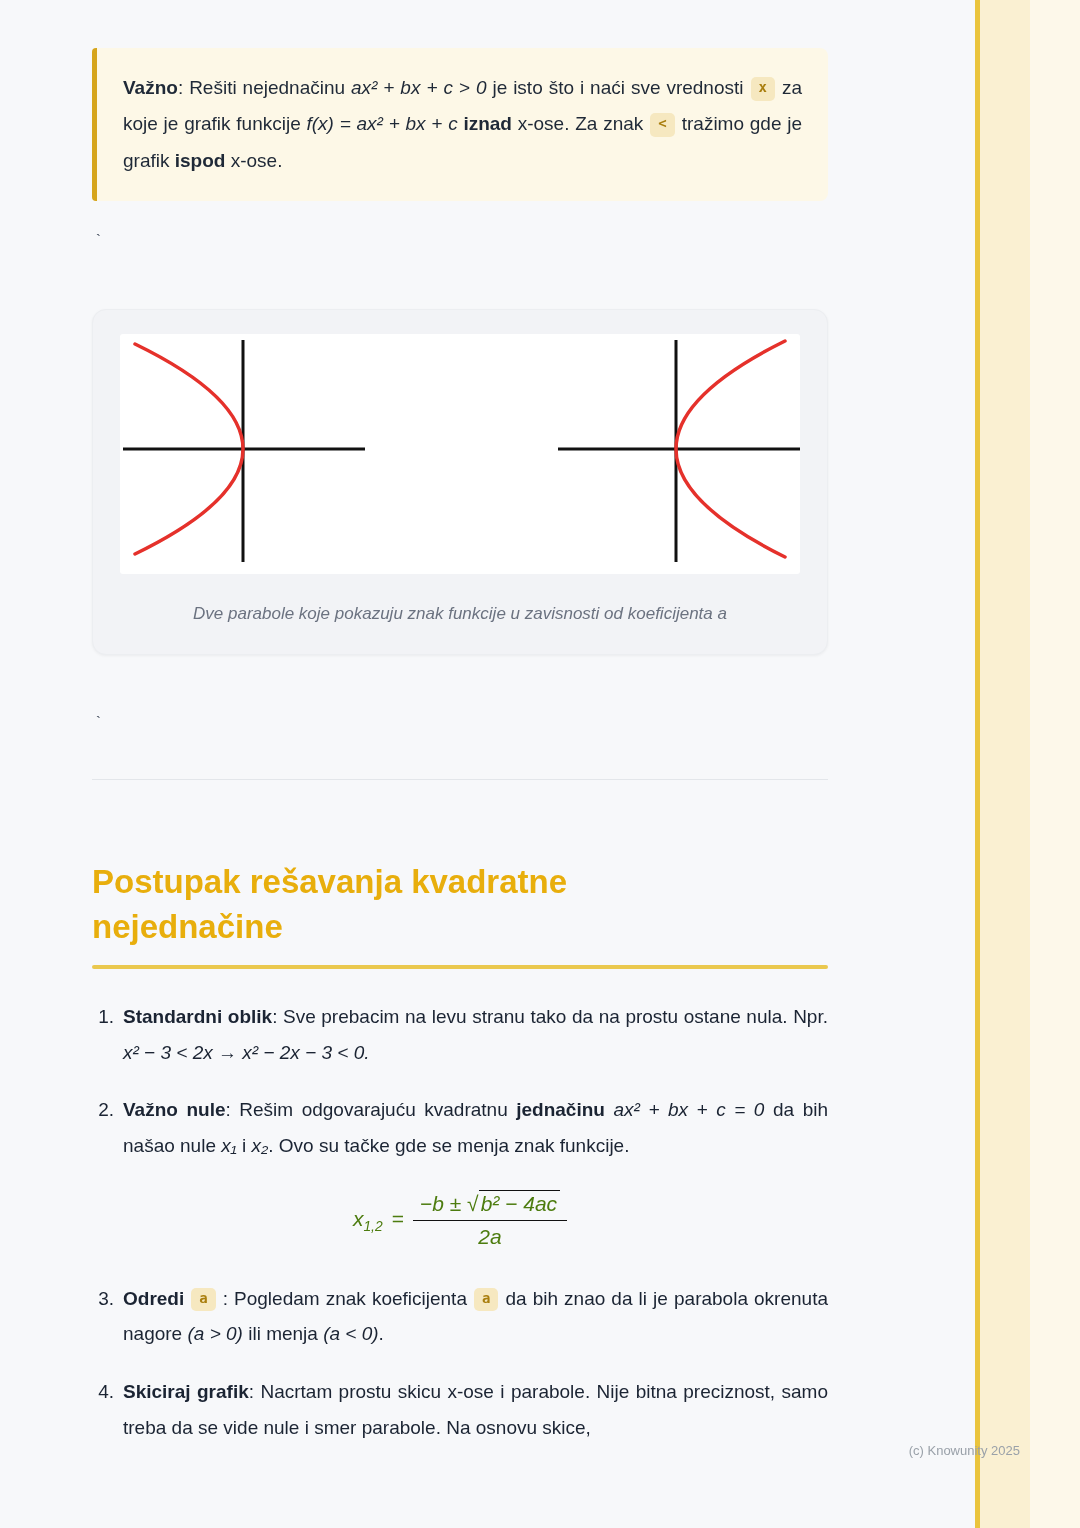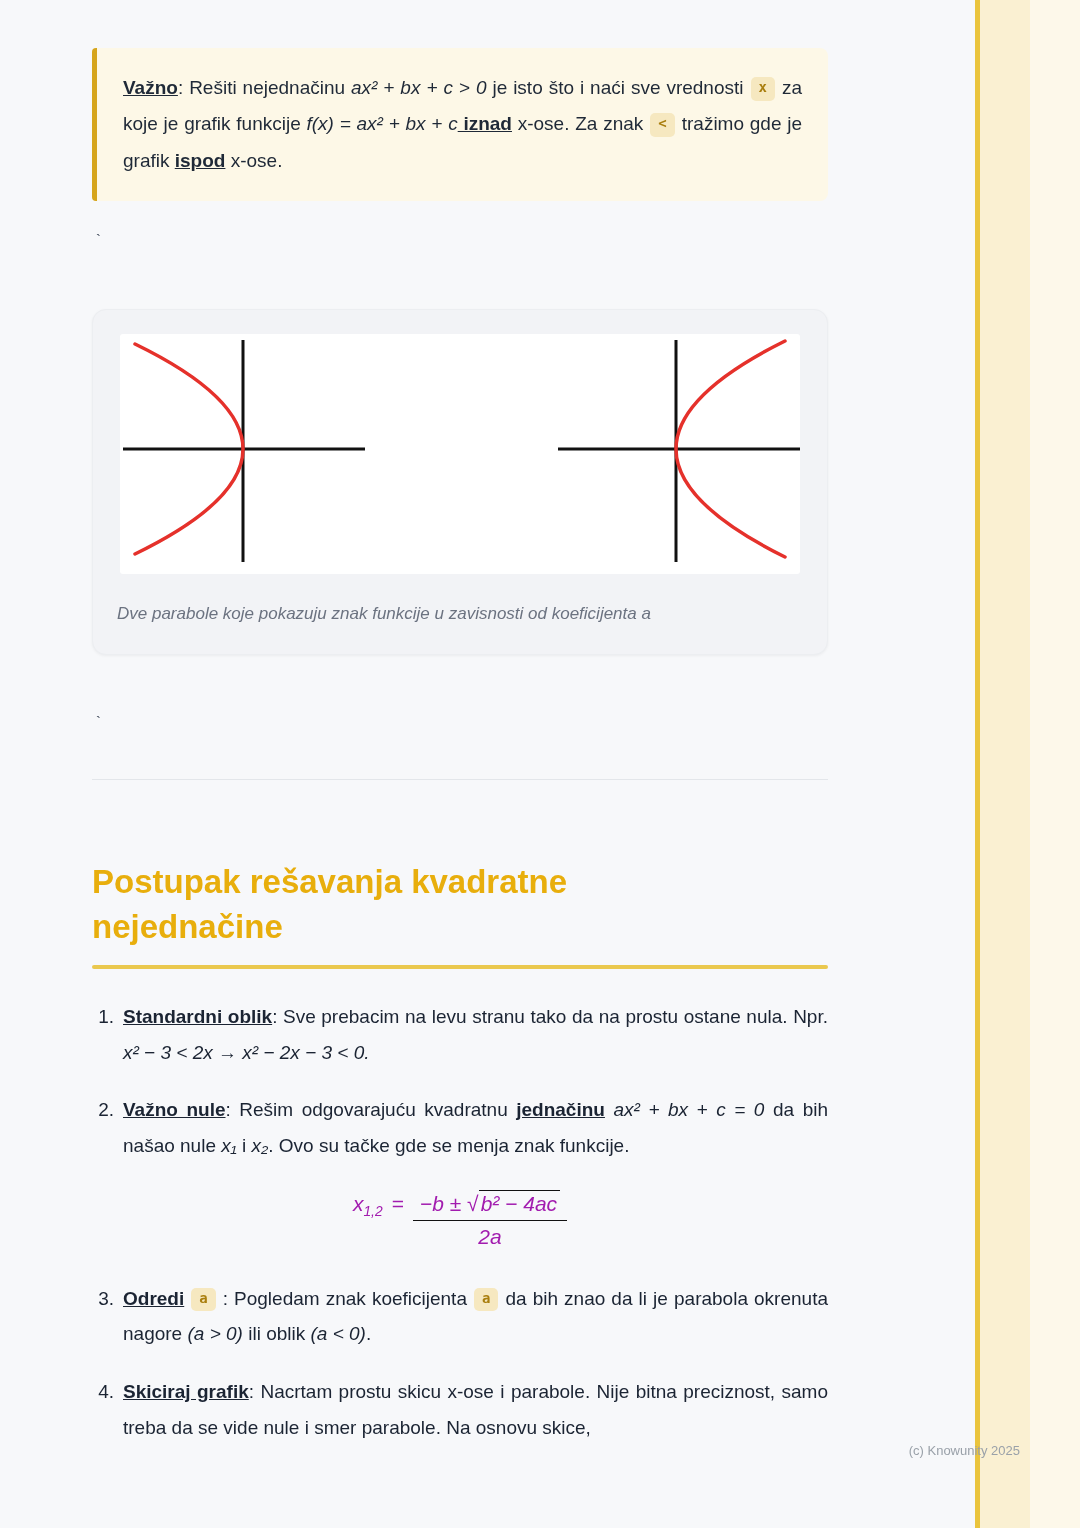--- a/index.html
+++ b/index.html
@@ -26,21 +26,21 @@
   .callout {
     background:#fdf8e7;
     border-left:5px solid #d6a51c;
     border-radius:4px 8px 8px 4px;
     padding:22px 26px;
     font-size:19px;
     line-height:1.92;
     text-align:justify;
     color:#1f2937;
   }
-  strong { font-weight:700;text-decoration:underline; }
+  strong { font-weight:700; }
   .math {
     font-family:Liberation Sans, sans-serif;
     font-style:italic;
   }
   .badge {
     display:inline-block;
     font-family:"DejaVu Sans Mono", monospace;
     font-style:normal;
     font-size:14px;
     font-weight:bold;
@@ -61,20 +61,21 @@
     margin-top:56px;
     background:#f2f3f6;
     border:1px solid #eceef1;
     border-radius:14px;
     padding:24px 24px 30px;
     box-shadow:0 1px 3px rgba(0,0,0,0.05);
   }
   .figure-plot { display:block; margin:0 auto; background:#ffffff; border-radius:3px; }
   .figure-caption {
     margin-top:30px;
+    text-align:center;
     font-style:italic;
     font-size:17px;
     color:#6b7280;
   }
 
   .divider { border:none; border-top:1px solid #e3e6ea; margin:44px 0 0; }
 
   
   .section-heading {
     margin-top:80px;
@@ -89,24 +90,24 @@
   .intro { margin-top:30px; font-size:19px; line-height:1.7; }
 
   
   .steps { margin-top:30px; list-style:none; }
   .step { display:flex; gap:9px; margin-bottom:22px; font-size:19px; line-height:1.88; }
   .step-num { flex:0 0 auto; min-width:22px; text-align:right; }
   .step-body { flex:1; text-align:justify; }
 
   
   .formula {
-    display:flex; justify-content:center; 
+    display:flex; justify-content:center; align-items:center;
     margin:28px 0 32px;
     font-size:21px;
-    color:#a21caf;
+    color:#4d7c0f;
   }
   .formula sub { font-size:0.66em; }
   .f-eq { margin:0 9px; font-style:normal; }
   .frac { display:inline-flex; flex-direction:column; align-items:center; }
   .frac-num { padding:0 7px 4px; border-bottom:1.6px solid #111; white-space:nowrap; }
   .frac-den { padding-top:4px; }
   .radicand { border-top:1.4px solid #111; padding:1px 3px 0 2px; }
 
   .footer {
     position:absolute; right:60px; bottom:70px;
@@ -166,21 +167,21 @@
     <div class="formula">
       <span class="math"><span>x</span><sub>1,2</sub><span class="f-eq">=</span></span>
       <span class="frac">
         <span class="frac-num math"><span>−b ± </span><span>√</span><span class="radicand">b² − 4ac</span></span>
         <span class="frac-den math">2a</span>
       </span>
     </div>
 
     <li class="step">
       <span class="step-num">3.</span>
-      <div class="step-body"><strong>Odredi</strong><span class="badge">a</span><span>: Pogledam znak koeficijenta</span><span class="badge">a</span><span>da bih znao da li je parabola okrenuta nagore </span><span class="math">(a &gt; 0)</span><span> ili oblik </span><span class="math">(a &lt; 0)</span><span>.</span></div>
+      <div class="step-body"><strong>Odredi</strong><span class="badge">a</span><span>: Pogledam znak koeficijenta</span><span class="badge">a</span><span>da bih znao da li je parabola okrenuta nagore </span><span class="math">(a &gt; 0)</span><span> ili menja </span><span class="math">(a &lt; 0)</span><span>.</span></div>
     </li>
 
     <li class="step">
       <span class="step-num">4.</span>
       <div class="step-body"><strong>Skiciraj grafik</strong><span>: Nacrtam prostu skicu x-ose i parabole. Nije bitna preciznost, samo treba da se vide nule i smer parabole. Na osnovu skice,</span></div>
     </li>
 
   </ol>
 
 </div>

